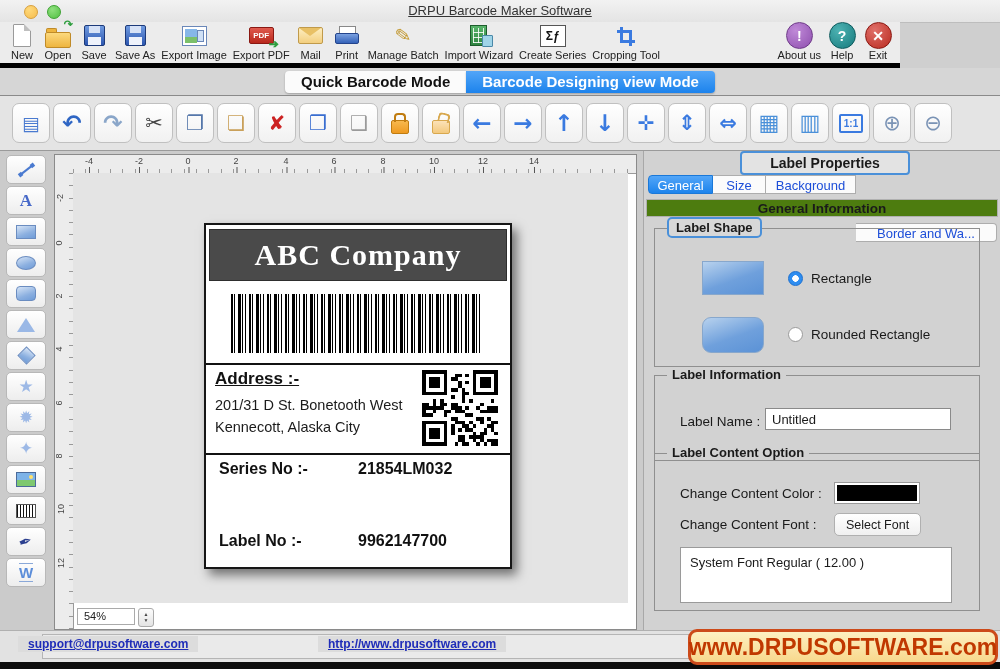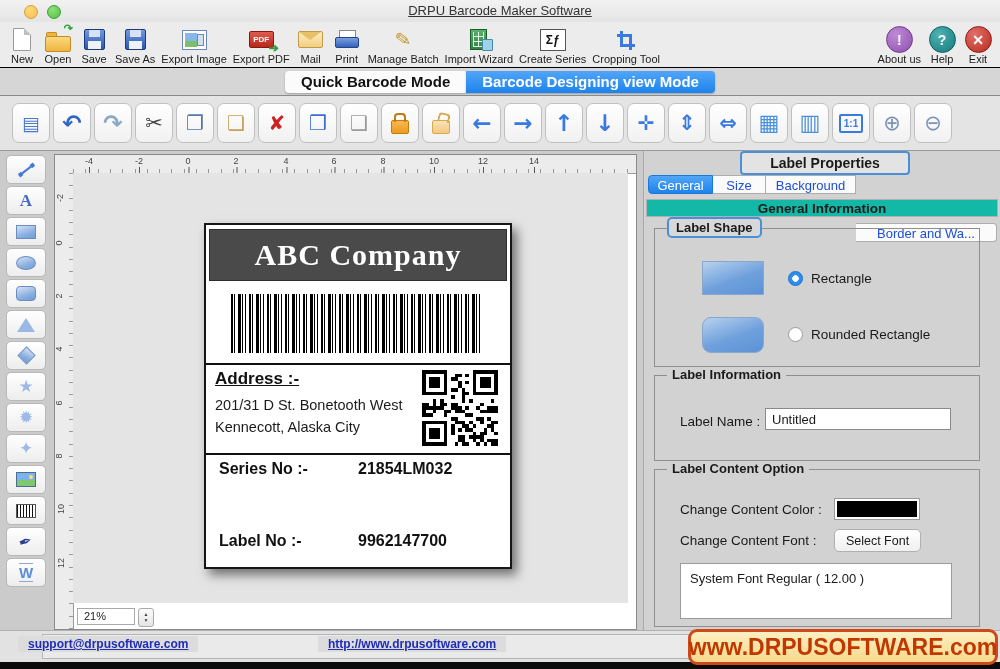--- a/index.html
+++ b/index.html
@@ -9,22 +9,22 @@
 
   
   #titlebar{position:absolute;left:0;top:0;width:1000px;height:22px;
     background:linear-gradient(#f2f2f2,#e4e4e4);border-bottom:1px solid #bdbdbd;}
   .tl{position:absolute;top:5px;width:12px;height:12px;border-radius:50%;}
   .tl.yellow{left:24px;background:radial-gradient(circle at 35% 30%,#ffd97a,#f5bd4f);border:1px solid #d8a03d;}
   .tl.green{left:47px;background:radial-gradient(circle at 35% 30%,#8fe07e,#52c043);border:1px solid #3da232;}
   #win-title{position:absolute;left:0;right:0;top:3px;text-align:center;font-size:13px;color:#333;text-decoration:underline;}
 
   
-  #toolbar{position:absolute;left:0;top:22px;width:1000px;height:46px;
-    background:#ececec;border-bottom:1px solid #000000;display:flex;align-items:flex-end;padding:0 4px;box-sizing:border-box;}
+  #toolbar{position:absolute;left:0;top:22px;width:900px;height:46px;
+    background:#ececec;border-bottom:5px solid #000000;display:flex;align-items:flex-end;padding:0 4px;box-sizing:border-box;}
   .tbi{display:flex;flex-direction:column;align-items:center;justify-content:flex-end;
        font-size:11px;color:#222;margin:0 3px 2px 3px;min-width:30px;}
   .tbi .ic{height:27px;display:flex;align-items:center;justify-content:center;}
   .tbspacer{flex:1;}
   
   .ic-new{width:16px;height:21px;background:#fff;border:1px solid #9a9a9a;border-radius:1px;position:relative;}
   .ic-new:after{content:"";position:absolute;top:-1px;right:-1px;border-style:solid;border-width:0 7px 7px 0;
      border-color:#ececec #ececec #bfbfbf #bfbfbf;}
   .ic-open{width:24px;height:14px;background:linear-gradient(#fcd97e,#eeb53f);border:1px solid #c08b28;
      border-radius:2px;position:relative;margin-top:9px;}
@@ -198,38 +198,38 @@
   
   #props{position:absolute;left:643px;top:0;width:357px;height:479px;background:#d2d2d2;border-left:1px solid #a8a8a8;box-sizing:border-box;}
   #ptitle{position:absolute;left:96px;top:0;width:166px;height:20px;background:#e3e3e3;border:2px solid #4a90d9;
      border-radius:4px;display:flex;align-items:center;justify-content:center;font-size:14px;font-weight:bold;color:#1a1a1a;}
   #ptabs{position:absolute;left:4px;top:24px;right:3px;height:19px;display:flex;}
   .ptab{height:19px;line-height:19px;text-align:center;font-size:13px;color:#1d4ed8;background:#fbfbfb;
      border:1px solid #adadad;border-left:none;box-sizing:border-box;}
   .ptab:first-child{border-left:1px solid #adadad;border-radius:4px 0 0 4px;}
   .ptab:last-child{border-radius:0 4px 4px 0;margin-top:48px;}
   .ptab.active{background:linear-gradient(#53a6f8,#1c83ec);color:#fff;border-color:#1a78d8;}
-  #pseheader{position:absolute;left:2px;top:48px;right:2px;height:18px;background:#14b8a6;border:1px solid #b0b0b0;
+  #pseheader{position:absolute;left:2px;top:48px;right:2px;height:18px;background:#4d7c0f;border:1px solid #b0b0b0;
      text-align:center;font-size:13.5px;font-weight:bold;color:#1a1a1a;line-height:18px;box-sizing:border-box;}
   .grp{position:absolute;left:10px;width:326px;border:1px solid #8f8f8f;box-sizing:border-box;}
   .legend{position:absolute;top:-9px;left:12px;background:#d2d2d2;padding:0 5px;font-size:13px;font-weight:bold;color:#1a1a1a;}
   .legend.hl{border:2px solid #4a90d9;border-radius:5px;top:-12px;padding:1px 7px;background:#d8d8d8;}
   #grp-shape{top:77px;height:139px;}
   .shape-preview{position:absolute;left:47px;width:60px;height:32px;border:1px solid #87a7cc;
      background:linear-gradient(160deg,#b8d2ee,#6fa0dc 55%,#5b92d6);}
   #sp1{top:32px;}
   #sp2{top:88px;height:34px;border-radius:9px;}
   .radio{position:absolute;width:15px;height:15px;border-radius:50%;background:#fff;border:1px solid #9a9a9a;box-sizing:border-box;}
   .radio.checked{background:radial-gradient(circle,#fff 0 3px,#2e8df0 3.5px);border:1px solid #1a6fd0;}
   .rlabel{position:absolute;font-size:13.5px;color:#1a1a1a;}
   #grp-info{top:224px;height:86px;}
   #lblname{position:absolute;left:25px;top:38px;font-size:13.5px;color:#1a1a1a;}
   #nameinput{position:absolute;left:110px;top:32px;width:186px;height:22px;border:1px solid #8a8a8a;background:#fff;
      font-size:13px;color:#1a1a1a;padding:10px 6px;font-family:"Liberation Sans", sans-serif;box-sizing:border-box;}
-  #grp-content{top:318px;height:158px;}
+  #grp-content{top:302px;height:158px;}
   .clabel{position:absolute;left:25px;font-size:13.5px;color:#1a1a1a;}
   #swatch{position:absolute;left:179px;top:28px;width:86px;height:22px;background:#fff;border:1px solid #9a9a9a;
      box-sizing:border-box;padding:2px;}
   #swatch div{width:100%;height:100%;background:#000;}
   #sfbtn{position:absolute;left:179px;top:59px;width:87px;height:23px;background:linear-gradient(#ffffff,#f0f0f0);
      border:1px solid #b0b0b0;border-radius:5px;font-size:12.5px;color:#1a1a1a;font-family:"Liberation Sans", sans-serif;}
   #fontprev{position:absolute;left:25px;top:93px;width:272px;height:56px;background:#fff;border:1px solid #9a9a9a;
      font-size:13px;color:#1a1a1a;padding:7px 9px;box-sizing:border-box;}
 
   
@@ -723,21 +723,21 @@
           <span>Series No :-</span>
           <span class="dval">21854LM032</span>
         </div>
         <div class="drow" style="top:307px">
           <span>Label No :-</span>
           <span class="dval">9962147700</span>
         </div>
       </div>
 
       <div id="zoomctl">
-        <div id="zoomval">21%</div>
+        <div id="zoomval">54%</div>
         <div id="zoomstep"></div>
       </div>
     </div>
 
     <div id="props">
       <div id="ptitle">Label Properties</div>
       <div id="ptabs">
         <div class="ptab active" style="width:65px">General</div>
         <div class="ptab" style="width:53px">Size</div>
         <div class="ptab" style="width:90px">Background</div>

